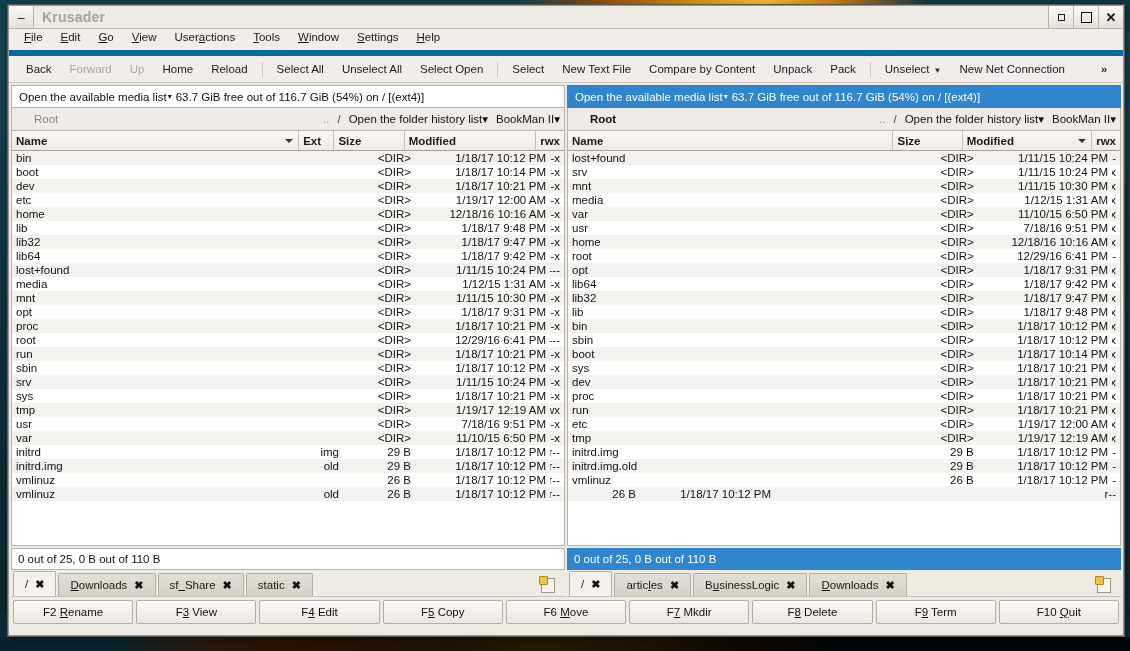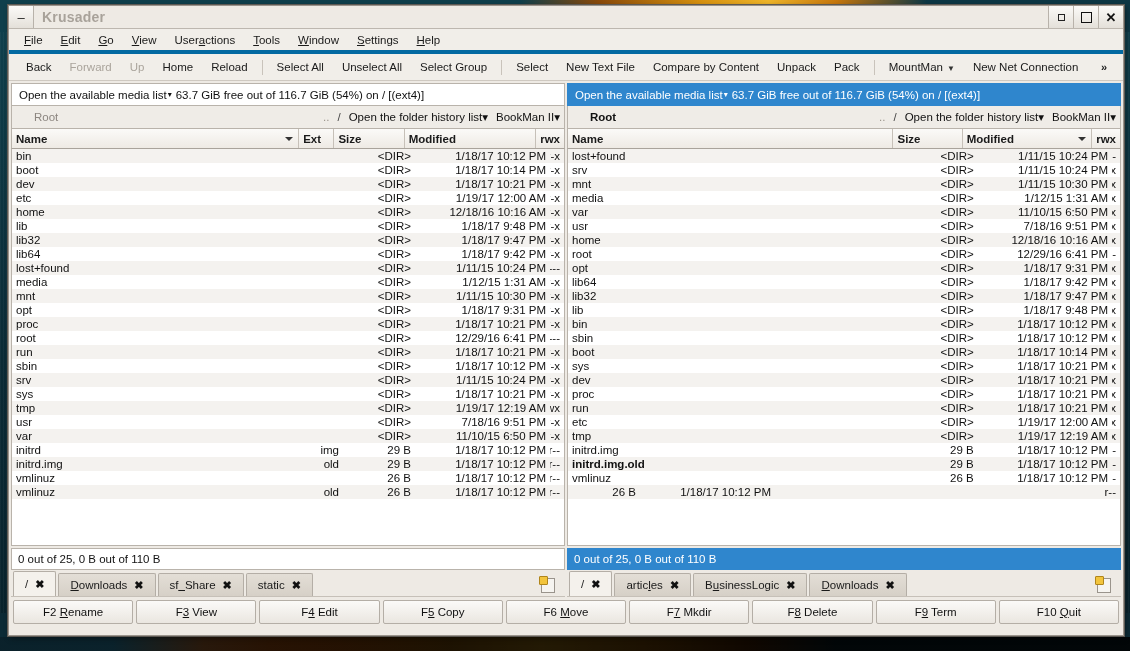--- a/index.html
+++ b/index.html
@@ -40,22 +40,22 @@
     border-right:1px solid #b8b2aa;background:linear-gradient(180deg,#fbfaf8,#e4e0d9);font-size:13px;color:#222;}
   .tb-title{flex:1;display:flex;align-items:center;padding-left:8px;
     color:#a8a29a;font-weight:bold;font-size:14px;letter-spacing:.2px;}
   .tb-btns{display:flex;align-items:stretch;}
   .tb-btn{width:24px;display:flex;align-items:center;justify-content:center;
     border-left:1px solid #b8b2aa;background:linear-gradient(180deg,#fbfaf8,#e4e0d9);color:#111;}
   .sq-sm{width:5px;height:5px;border:1px solid #222;}
   .sq-lg{width:9px;height:9px;border:1.5px solid #111;}
 
   
-  .menubar{height:21px;display:flex;align-items:center;padding:0 6px;
-    background:#f1eee9;border-bottom:4px solid #0369a1;}
+  .menubar{height:21px;display:flex;padding:0 6px;
+    background:#f1eee9;border-bottom:6px solid #0369a1;}
   .menubar .mi{padding:2px 9px;color:#1a1a1a;font-size:11.5px;cursor:default;}
   u{text-decoration:underline;}
 
   
   .toolbar{height:26px;display:flex;align-items:center;padding:0 8px;gap:0;
     background:#f1eee9;border-bottom:1px solid #cfc9c1;}
   .toolbar .tbi{padding:2px 9px;color:#1a1a1a;font-size:11.5px;white-space:nowrap;cursor:default;}
   .toolbar .tbi.dis{color:#aaa49c;}
   .toolbar .sep{width:1px;height:15px;background:#c9c3bb;margin:0 5px;}
   .toolbar .caret{font-size:8px;margin-left:4px;color:#333;}
@@ -175,29 +175,29 @@
 
   <div class="toolbar" id="toolbar">
       <div class="tbi"><span>Back</span></div>
       <div class="tbi dis"><span>Forward</span></div>
       <div class="tbi dis"><span>Up</span></div>
       <div class="tbi"><span>Home</span></div>
       <div class="tbi"><span>Reload</span></div>
       <div class="sep"></div>
       <div class="tbi"><span>Select All</span></div>
       <div class="tbi"><span>Unselect All</span></div>
-      <div class="tbi"><span>Select Group</span></div>
+      <div class="tbi"><span>Select Open</span></div>
       <div class="sep"></div>
       <div class="tbi"><span>Select</span></div>
       <div class="tbi"><span>New Text File</span></div>
       <div class="tbi"><span>Compare by Content</span></div>
       <div class="tbi"><span>Unpack</span></div>
       <div class="tbi"><span>Pack</span></div>
       <div class="sep"></div>
-      <div class="tbi"><span>MountMan</span><span class="caret">▼</span></div>
+      <div class="tbi"><span>Unselect</span><span class="caret">▼</span></div>
       <div class="tbi"><span>New Net Connection</span></div>
       <div class="tbi more">»</div>
     </div>
 
   <div class="panels">
 
     <div class="panel" id="left-panel">
       <div class="mediabar">
         <span>Open the available media list</span>
         <span class="kcaret">▾</span>
@@ -565,21 +565,21 @@
             <div class="fc r" style="width: 135px;">1/19/17 12:19 AM</div>
             <div class="fc r" style="flex: 1 1 0%;">rwx</div>
           </div>
           <div class="frow even">
             <div class="fc" style="width: 340px;">initrd.img</div>
             <div class="fc r" style="width: 72px;">29 B</div>
             <div class="fc r" style="width: 135px;">1/18/17 10:12 PM</div>
             <div class="fc r" style="flex: 1 1 0%;">r--</div>
           </div>
           <div class="frow odd">
-            <div class="fc" style="width: 340px; font-weight: bold;">initrd.img.old</div>
+            <div class="fc" style="width: 340px;">initrd.img.old</div>
             <div class="fc r" style="width: 72px;">29 B</div>
             <div class="fc r" style="width: 135px;">1/18/17 10:12 PM</div>
             <div class="fc r" style="flex: 1 1 0%;">r--</div>
           </div>
           <div class="frow even">
             <div class="fc" style="width: 340px;">vmlinuz</div>
             <div class="fc r" style="width: 72px;">26 B</div>
             <div class="fc r" style="width: 135px;">1/18/17 10:12 PM</div>
             <div class="fc r" style="flex: 1 1 0%;">r--</div>
           </div>

